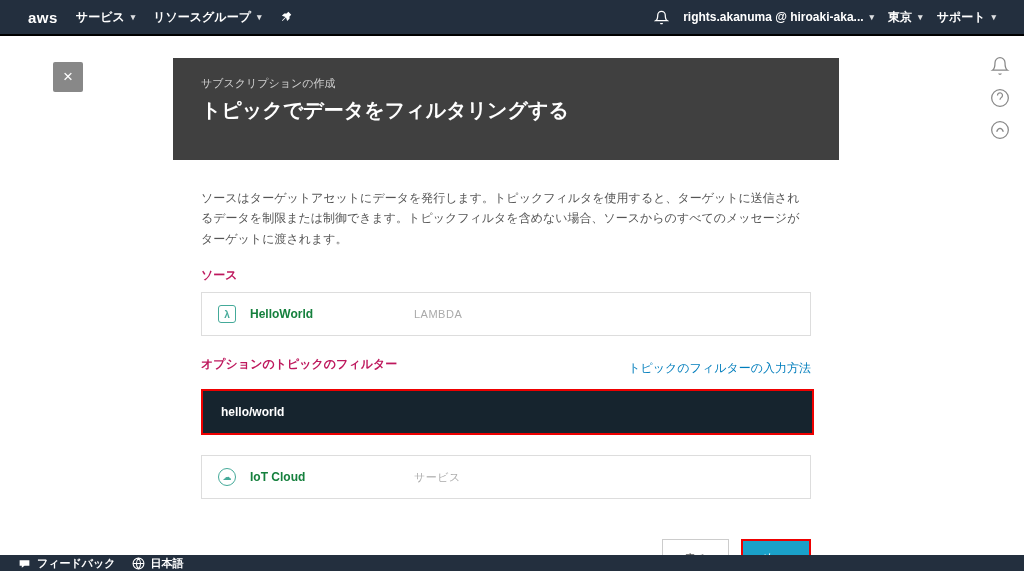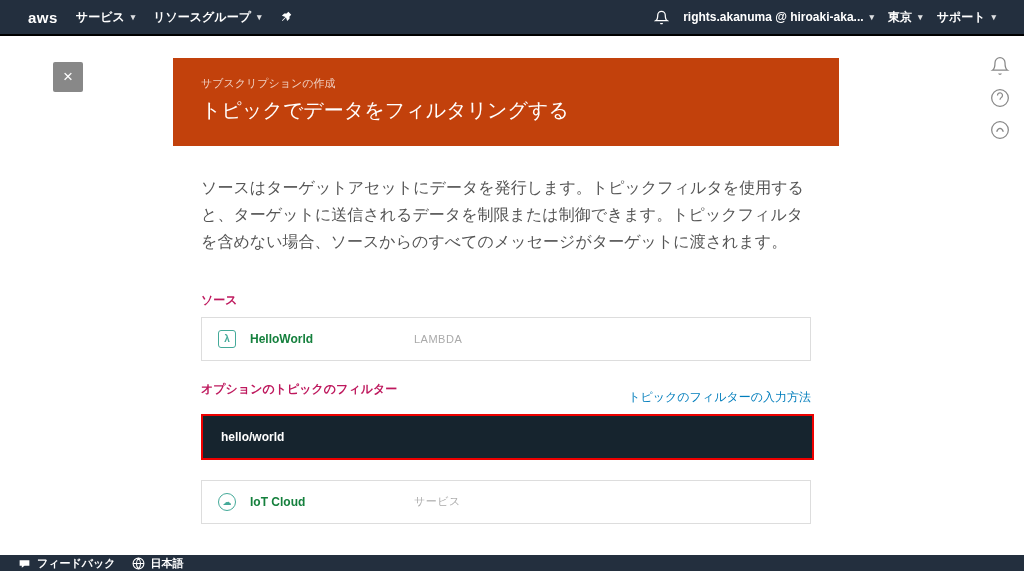--- a/index.html
+++ b/index.html
@@ -10,29 +10,29 @@
     .nav-right { display: flex; align-items: center; gap: 14px; }
     .aws-logo { font-weight: bold; font-size: 15px; letter-spacing: 0.5px; }
     .nav-item { display: flex; align-items: center; gap: 5px; cursor: pointer; font-weight: bold; }
     .caret { font-size: 9px; opacity: 0.85; margin-left: 1px; }
     
     .nav-bottom-border { height: 2px; background: #000; }
     
     .close-btn { position: absolute; top: 62px; left: 53px; width: 30px; height: 30px; background: #888; color: #fff; display: flex; align-items: center; justify-content: center; font-size: 17px; border-radius: 2px; cursor: pointer; }
     
     .card { position: absolute; top: 58px; left: 173px; width: 666px; background: #fff; }
-    .card-header { background: #c2410c; padding: 18px 28px 22px; color: #fff; }
+    .card-header { background: #404040; padding: 18px 28px 36px; color: #fff; }
     .card-header-sub { font-size: 11px; opacity: 0.75; margin-bottom: 6px; }
-    .card-header-title { font-size: 20px; font-weight: 400; }
+    .card-header-title { font-size: 20px; font-weight: 700; }
     
     .card-body { padding: 28px; }
-    .desc-text { font-size: 16px; color: #555; line-height: 1.7; margin-bottom: 36px; }
+    .desc-text { font-size: 12px; color: #555; line-height: 1.7; margin-bottom: 18px; }
     
     .section-label { font-size: 12px; font-weight: bold; color: #be185d; margin-bottom: 8px; }
-    .section-row { display: flex; justify-content: space-between; align-items: flex-end; margin-bottom: 8px; }
+    .section-row { display: flex; justify-content: space-between; align-items: center; margin-bottom: 8px; }
     .help-link { font-size: 12px; color: #007dbc; cursor: pointer; font-family: Liberation Mono, monospace; }
     
     .source-box { border: 1px solid #ddd; padding: 12px 16px; display: flex; align-items: center; gap: 14px; margin-bottom: 20px; }
     .lambda-icon { width: 18px; height: 18px; border: 1.5px solid #4a9; border-radius: 3px; display: flex; align-items: center; justify-content: center; color: #4a9; font-size: 10px; font-weight: bold; }
     .iot-icon { width: 18px; height: 18px; border: 1.5px solid #4a9; border-radius: 50%; display: flex; align-items: center; justify-content: center; color: #4a9; font-size: 9px; }
     .source-name { font-size: 12px; font-weight: bold; color: #15803d; min-width: 150px; }
     .source-type { font-size: 11px; color: #aaa; letter-spacing: 0.5px; }
     
     .filter-input-wrap { border: 2px solid #e00; display: inline-block; }
     .filter-input { background: #16242e; color: #fff; border: none; padding: 14px 18px; width: 609px; font-size: 12px; font-weight: bold; outline: none; }

